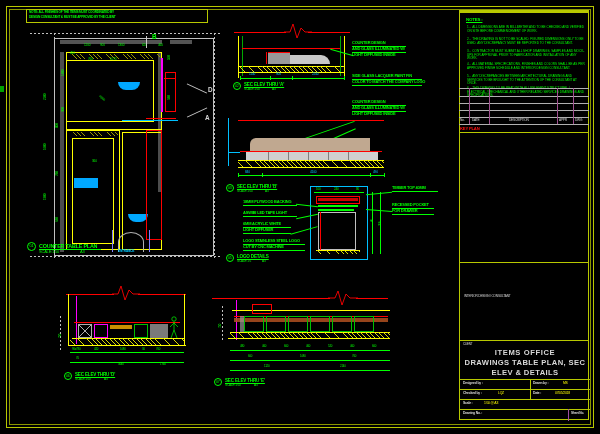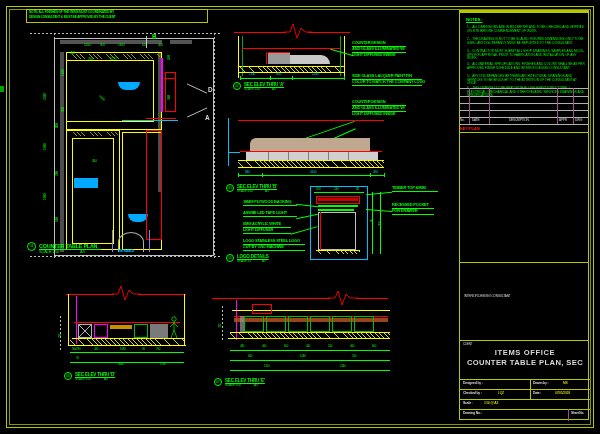--- a/index.html
+++ b/index.html
@@ -432,21 +432,22 @@
   <div class="abs" style="left:459px;top:132px;width:130px;height:130px;border-left:0.8px solid #b8c800;border-right:0.8px solid #b8c800;box-sizing:border-box;"></div>
   <div class="abs" style="left:459px;top:262px;width:130px;height:0.8px;background:#b8c800;"></div>
 
   <div class="abs" style="left:459px;top:262px;width:130px;height:78px;border-left:0.8px solid #b8c800;border-right:0.8px solid #b8c800;box-sizing:border-box;">
     <div class="cadtext abs wht" style="left:4px;top:32px;font-size:3.2px;">INTERIOR DESIGN / CONSULTANT</div>
   </div>
 
   <div class="titleblk" style="left:459px;top:340px;width:130px;height:80px;">
     <div class="cadtext abs wht" style="left:3px;top:1px;font-size:3px;">CLIENT</div>
     <div class="cadtext abs wht bold ctr" style="left:0;top:7px;width:130px;font-size:7.6px;letter-spacing:0.6px;">ITEMS OFFICE</div>
-    <div class="cadtext abs wht bold ctr" style="left:0;top:17px;width:130px;font-size:7.6px;letter-spacing:0.4px;">COUNTER TABLE PLAN, SEC</div>
+    <div class="cadtext abs wht bold ctr" style="left:0;top:17px;width:130px;font-size:7.6px;letter-spacing:0.4px;">DRAWINGS TABLE PLAN, SEC</div>
+    <div class="cadtext abs wht bold ctr" style="left:0;top:27px;width:130px;font-size:7.6px;letter-spacing:0.4px;">ELEV &amp; DETAILS</div>
 
     <div class="tblline" style="left:0;top:38px;width:130px;height:0.7px;background:#b8c800;"></div>
     <div class="tblline" style="left:0;top:48px;width:130px;height:0.7px;background:#b8c800;"></div>
     <div class="tblline" style="left:0;top:58px;width:130px;height:0.7px;background:#b8c800;"></div>
     <div class="tblline" style="left:0;top:68px;width:130px;height:0.7px;background:#b8c800;"></div>
     <div class="abs" style="left:70px;top:38px;width:0.7px;height:20px;background:#b8c800;"></div>
     <div class="abs" style="left:108px;top:68px;width:0.7px;height:12px;background:#a050a0;"></div>
 
     <div class="cadtext abs wht bold" style="left:3px;top:40px;font-size:3.4px;">Designed by :</div>
     <div class="cadtext abs yel" style="left:40px;top:40px;font-size:3.4px;"></div>

